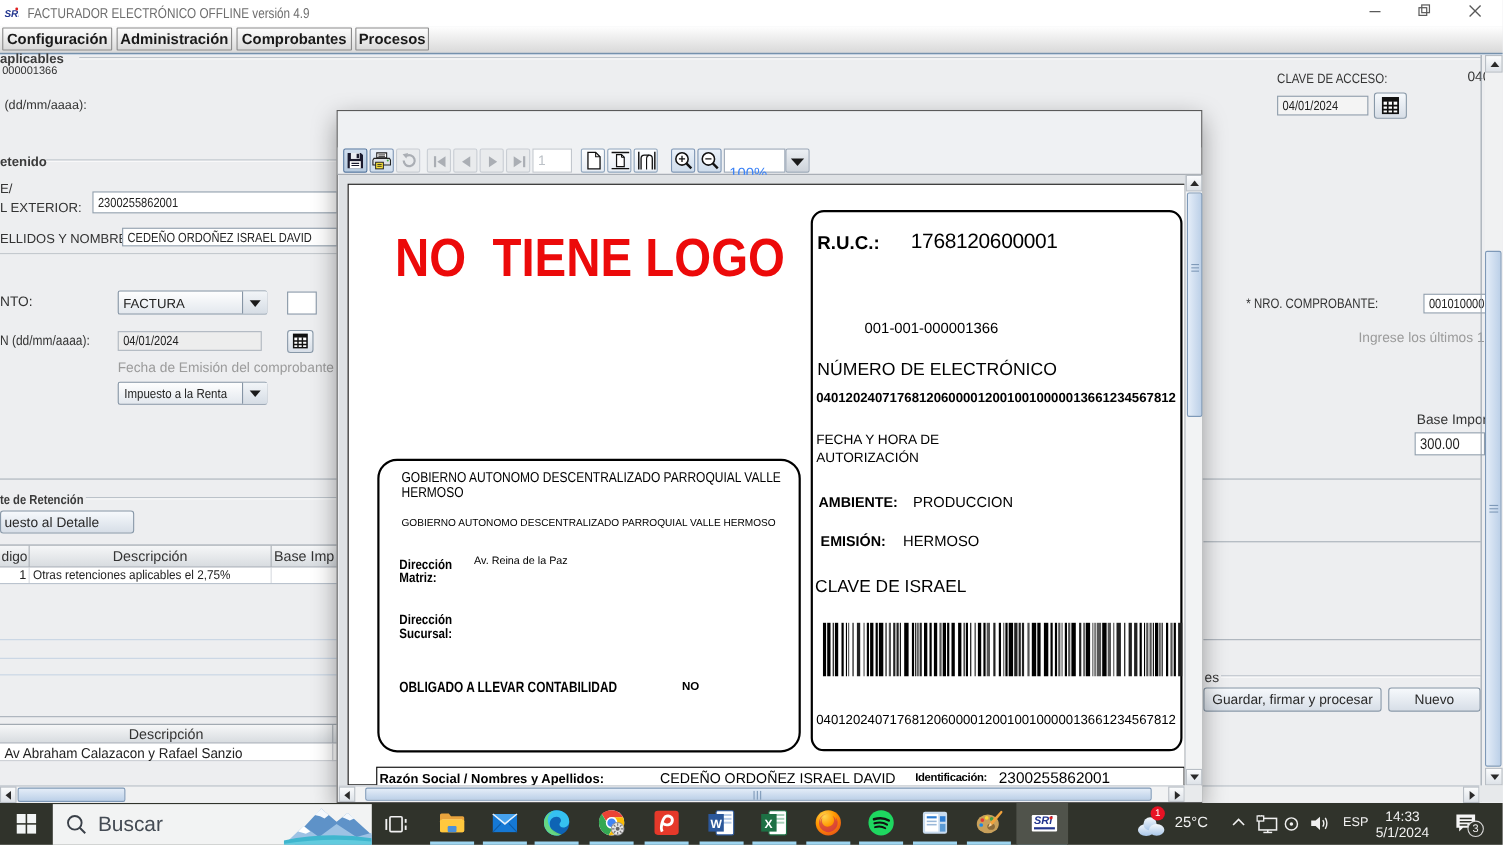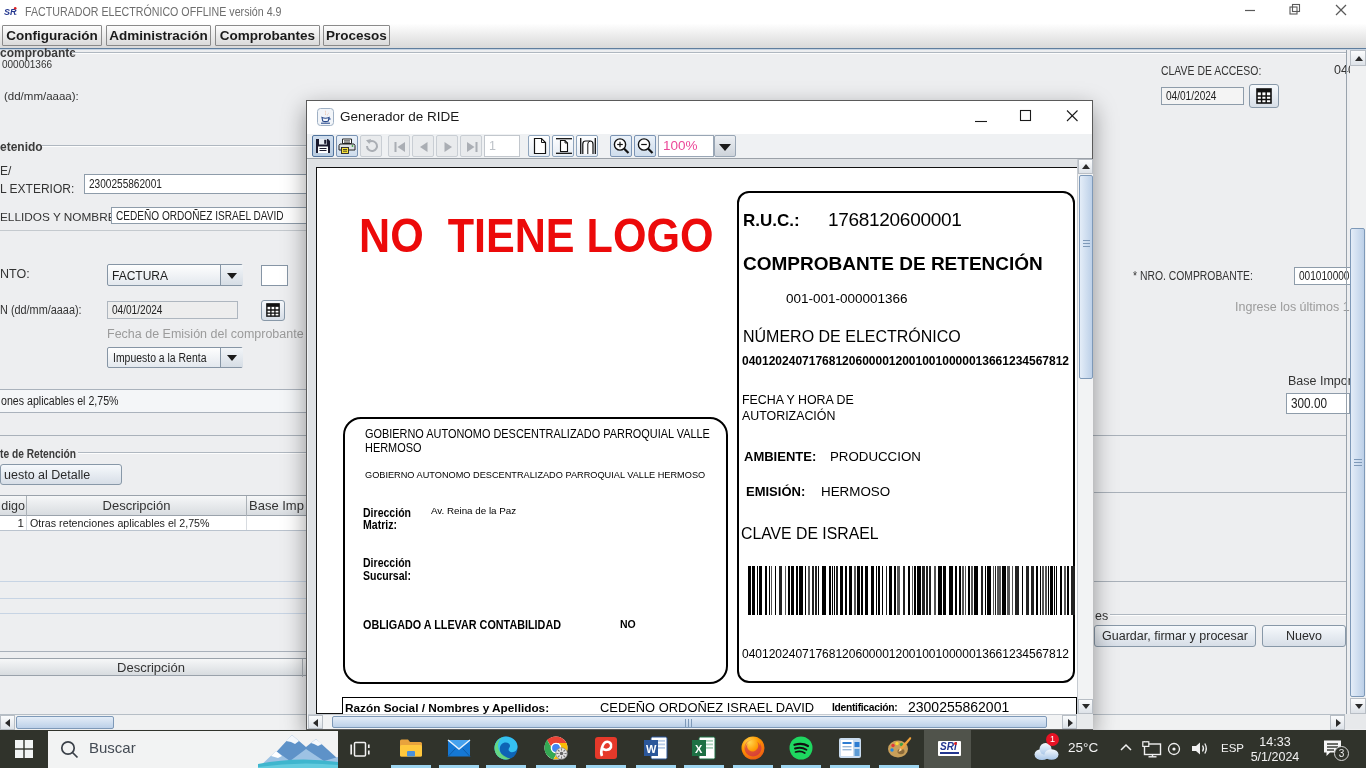--- a/index.html
+++ b/index.html
@@ -32,21 +32,21 @@
   <div class="abs" style="left:2px;top:1px;width:100px;height:21px;background:linear-gradient(#FDFDFD,#DADADA);border:1px solid #8A8A8A;border-radius:1px;text-align:center;font-weight:bold;font-size:13.5px;color:#1A1A1A;line-height:19px">Configuración</div>
   <div class="abs" style="left:106px;top:1px;width:105px;height:21px;background:linear-gradient(#FDFDFD,#DADADA);border:1px solid #8A8A8A;border-radius:1px;text-align:center;font-weight:bold;font-size:13.5px;color:#1A1A1A;line-height:19px">Administración</div>
   <div class="abs" style="left:215px;top:1px;width:105px;height:21px;background:linear-gradient(#FDFDFD,#DADADA);border:1px solid #8A8A8A;border-radius:1px;text-align:center;font-weight:bold;font-size:13.5px;color:#1A1A1A;line-height:19px">Comprobantes</div>
   <div class="abs" style="left:323px;top:1px;width:67px;height:21px;background:linear-gradient(#FDFDFD,#DADADA);border:1px solid #8A8A8A;border-radius:1px;text-align:center;font-weight:bold;font-size:13.5px;color:#1A1A1A;line-height:19px">Procesos</div>
 </div>
 <div class="abs" style="left:0;top:48px;width:1366px;height:1px;background:#5F7E9E"></div>
 <div class="abs" style="left:0;top:49px;width:1366px;height:1px;background:#C6D3E2"></div>
 
 <div class="abs" id="content" style="left:0;top:50px;width:1366px;height:679px;background:#EDEEF0">
 
-  <div class="abs" style="left:0;top:-4px;font-weight:bold;font-size:12px;color:#3B3B3B">comprobante</div>
+  <div class="abs" style="left:0;top:-4px;font-weight:bold;font-size:12px;color:#3B3B3B">aplicables</div>
   <div class="etch" style="left:72px;top:2px;width:1274px"></div>
   <div class="abs lbl" style="left:2px;top:9px;font-size:10px">000001366</div>
   <div class="abs lbl" style="left:4px;top:40px;font-size:11.5px">(dd/mm/aaaa):</div>
 
   <div class="abs lbl" style="left:1161px;top:14px;font-size:12.3px;transform:scaleX(0.85);transform-origin:0 0">CLAVE DE ACCESO:</div>
   <div class="abs lbl" style="left:1334px;top:13px;width:16px;overflow:hidden">0401202407</div>
   <div class="tf" style="left:1161px;top:37px;width:83px;height:18px;background:#F4F4F4"><span class="s">04/01/2024</span></div>
   <div class="nbtn" style="left:1249px;top:34px;width:30px;height:24px">
     <svg width="16" height="16" viewBox="0 0 16 16" style="margin-top:3px">
       <rect x="1" y="1" width="14" height="14" fill="#fff" stroke="#111" stroke-width="1.6"></rect>
@@ -87,23 +87,20 @@
       <line x1="1" y1="11.6" x2="15" y2="11.6" stroke="#111" stroke-width="1.5"></line>
     </svg>
   </div>
   <div class="abs lbl" style="left:107px;top:277px;color:#9B9B9B">Fecha de Emisión del comprobante de ven</div>
   <div class="abs combo" style="left:107px;top:297px;width:136px;height:21px;background:linear-gradient(#FEFEFE,#E3E8EE);border:1px solid #8695A5;border-radius:2px">
     <div class="abs" style="left:5px;top:3px;font-size:12px;color:#222;white-space:nowrap;transform:scaleX(0.87);transform-origin:0 0">Impuesto a la Renta</div>
     <div class="abs" style="left:112px;top:0;width:23px;height:19px;border-left:1px solid #8695A5;background:linear-gradient(#F2F5F8,#D6DDE5)"></div>
     <div class="abs" style="left:119px;top:7px;width:0;height:0;border-left:5px solid transparent;border-right:5px solid transparent;border-top:6px solid #1A1A1A"></div>
   </div>
 
-  <div class="abs" style="left:0;top:339px;width:307px;height:24px;background:#F4F6F8;border-top:1px solid #AAB2BC;border-bottom:1px solid #AAB2BC">
-    <div class="abs" style="left:1px;top:4px;font-size:12.5px;color:#222;white-space:nowrap;transform:scaleX(0.85);transform-origin:0 0">ones aplicables el 2,75%</div>
-  </div>
 
   <div class="hline" style="left:0;top:385px;width:1346px"></div>
 
   <div class="abs" style="left:0;top:397px;font-weight:bold;font-size:12px;color:#3B3B3B;transform:scaleX(0.85);transform-origin:0 0">te de Retención</div>
   <div class="etch" style="left:78px;top:402px;width:228px"></div>
   <div class="nbtn" style="left:0;top:414px;width:122px;height:21px;text-align:left;padding:3px 0 0 3px">uesto al Detalle</div>
 
   <div class="abs" style="left:0;top:445px;width:309px;height:21px;background:linear-gradient(#F6F7F8,#D8DCE0);border-top:1px solid #9AA2AB;border-bottom:1px solid #9AA2AB">
     <div class="abs" style="left:26px;top:0;width:1px;height:21px;background:#AAB0B6"></div>
     <div class="abs" style="left:246px;top:0;width:1px;height:21px;background:#AAB0B6"></div>
@@ -122,20 +119,24 @@
     <div class="abs" style="left:0;top:0;width:309px;height:1px;background:#BAC3CE"></div>
     <div class="abs" style="left:0;top:51px;width:309px;height:1px;background:#C7D4E4"></div>
     <div class="abs" style="left:0;top:68px;width:309px;height:1px;background:#C7D4E4"></div>
     <div class="abs" style="left:0;top:83px;width:309px;height:1px;background:#C7D4E4"></div>
     <div class="abs" style="left:0;top:121px;width:309px;height:1px;background:#A8B0BA"></div>
   </div>
 
   <div class="abs" style="left:0;top:608px;width:309px;height:18px;background:linear-gradient(#F6F7F8,#D8DCE0);border-top:1px solid #9AA2AB;border-bottom:1px solid #9AA2AB">
     <div class="abs" style="left:302px;top:0;width:1px;height:18px;background:#AAB0B6"></div>
     <div class="abs" style="left:0;top:1px;width:302px;text-align:center;font-size:13px;color:#333">Descripción</div>
+  </div>
+  <div class="abs" style="left:0;top:626px;width:309px;height:16px;background:#fff;border-bottom:1px solid #C9CDD2">
+    <div class="abs" style="left:302px;top:0;width:1px;height:16px;background:#C9CDD2"></div>
+    <div class="abs" style="left:4px;top:1px;font-size:13px;color:#222;white-space:nowrap;transform:scaleX(0.94);transform-origin:0 0">Av Abraham Calazacon y Rafael Sanzio</div>
   </div>
 
   <div class="abs lbl" style="left:1133px;top:219px;transform:scaleX(0.83);transform-origin:0 0">* NRO. COMPROBANTE:</div>
   <div class="tf" style="left:1294px;top:217px;width:58px;height:18px"><span class="s">001010000</span></div>
   <div class="abs lbl" style="left:1235px;top:250px;color:#9B9B9B;width:115px;overflow:hidden">Ingrese los últimos 15 dí</div>
   <div class="abs lbl" style="left:1288px;top:324px;width:62px;overflow:hidden">Base Imponible</div>
   <div class="tf" style="left:1286px;top:343px;width:64px;height:21px;font-size:14px;padding-top:2px"><span class="s">300.00</span></div>
   <div class="hline" style="left:1094px;top:442px;width:252px"></div>
   <div class="hline" style="left:1094px;top:531px;width:252px"></div>
   <div class="abs lbl" style="left:1095px;top:559px">es</div>
@@ -166,37 +167,20 @@
   </div>
   <div class="abs" style="left:16px;top:1px;width:98px;height:13px;background:linear-gradient(#E4EDF8,#BCD0E8);border:1px solid #7E99B8;border-radius:2px"></div>
   <div class="abs" style="left:1330px;top:0;width:15px;height:15px;background:linear-gradient(#FBFCFD,#DDE2E8);border:1px solid #B8BEC5">
     <div class="abs" style="left:5px;top:3px;width:0;height:0;border-top:4px solid transparent;border-bottom:4px solid transparent;border-left:5px solid #2A2A2A"></div>
   </div>
 </div>
 <div class="abs" style="left:1345px;top:714px;width:21px;height:15px;background:#E7E9EB"></div>
 
 <div class="abs" id="dialog" style="left:306px;top:100px;width:787px;height:630px;background:#EFF1F3;border:1px solid #5A5A5A;box-shadow:0 8px 22px rgba(0,0,0,0.4)">
 
-  <div class="abs" style="left:0;top:0;width:785px;height:33px;background:#fff">
-    <svg class="abs" style="left:10px;top:7px" width="17" height="18" viewBox="0 0 17 18">
-      <rect x="0.5" y="0.5" width="16" height="17" rx="3" fill="#F2F5F9" stroke="#9FB0C4"></rect>
-      <path d="M8.2 2.5 C10.2 4 7.4 5.2 9.2 7.2 C7 6 9.8 4.6 8.2 2.5Z" fill="#D86018"></path>
-      <path d="M11 4.5 C12.2 5.6 10 6.2 11.2 7.6 C9.6 6.6 11.8 5.8 11 4.5Z" fill="#D86018"></path>
-      <path d="M5 9.5 Q8.5 11 12 9.5 L11.3 13 Q8.5 14.2 5.7 13 Z" fill="none" stroke="#2A4B8D" stroke-width="1.1"></path>
-      <path d="M12 10 Q14.2 10.4 12.6 12" fill="none" stroke="#2A4B8D" stroke-width="0.9"></path>
-      <line x1="4" y1="15.2" x2="13" y2="15.2" stroke="#2A4B8D" stroke-width="1.1"></line>
-    </svg>
-    <div class="abs" style="left:33px;top:8px;font-size:13.5px;color:#1A1A1A">Generador de RIDE</div>
-    <svg class="abs" style="left:655px;top:0" width="130" height="33" viewBox="0 0 130 33">
-      <line x1="13" y1="20.5" x2="25" y2="20.5" stroke="#1A1A1A" stroke-width="1.1"></line>
-      <rect x="58.5" y="9.5" width="10" height="10" fill="none" stroke="#1A1A1A" stroke-width="1.1"></rect>
-      <line x1="105" y1="9.5" x2="115.5" y2="20" stroke="#1A1A1A" stroke-width="1.1"></line>
-      <line x1="115.5" y1="9.5" x2="105" y2="20" stroke="#1A1A1A" stroke-width="1.1"></line>
-    </svg>
-  </div>
 
   <div class="abs" id="toolbar" style="left:0;top:33px;width:785px;height:25px;background:#EFF1F3;border-bottom:1px solid #9BA1A8">
       <div class="abs" style="left:5px;top:1px;width:22px;height:22px;background:linear-gradient(#D0DEEE,#B7CBE0);border:1px solid #51749E;border-radius:2px;"><svg width="16" height="16" viewBox="0 0 16 16" style="margin:2px 0 0 2px">
 <path d="M1 1 H13 L15 3 V15 H1 Z" fill="#1A1A2E"></path>
 <rect x="4" y="1" width="8" height="5.5" fill="#E8ECF2"></rect>
 <rect x="9.2" y="1.8" width="2.2" height="4" fill="#1A1A2E"></rect>
 <rect x="3" y="8.5" width="10" height="6.5" fill="#FFF"></rect>
 <line x1="4.5" y1="10.5" x2="11.5" y2="10.5" stroke="#1A1A2E" stroke-width="1"></line>
 <line x1="4.5" y1="12.5" x2="11.5" y2="12.5" stroke="#1A1A2E" stroke-width="1"></line>
 </svg></div>
@@ -249,36 +233,35 @@
           <circle cx="8" cy="7.5" r="5.6" fill="#fff" stroke="#111" stroke-width="1.4"></circle>
           <line x1="5.2" y1="7.5" x2="10.8" y2="7.5" stroke="#111" stroke-width="1.2"></line>
           <line x1="8" y1="4.7" x2="8" y2="10.3" stroke="#111" stroke-width="1.2"></line>
           <line x1="12" y1="11.5" x2="16.5" y2="16" stroke="#111" stroke-width="2.2"></line>
         </svg></div>
 <div class="abs" style="left:327px;top:1px;width:22px;height:22px;background:linear-gradient(#EAF1F9,#CFDDEC);border:1px solid #7B94B4;border-radius:2px;"><svg width="19" height="19" viewBox="0 0 19 19" style="margin:1px 0 0 1px">
           <circle cx="8" cy="7.5" r="5.6" fill="#fff" stroke="#111" stroke-width="1.4"></circle>
           <line x1="5.2" y1="7.5" x2="10.8" y2="7.5" stroke="#111" stroke-width="1.2"></line>
           <line x1="12" y1="11.5" x2="16.5" y2="16" stroke="#111" stroke-width="2.2"></line>
         </svg></div>
-<div class="abs" style="left:351px;top:1px;width:56px;height:22px;background:#fff;border:1px solid #99A6B5;font-size:13.5px;color:#ec4899;padding:2px 0 0 4px">100%</div>
+<div class="abs" style="left:351px;top:1px;width:56px;height:22px;background:#fff;border:1px solid #99A6B5;font-size:13.5px;color:#3b82f6;padding:14px 0 0 4px">100%</div>
 <div class="abs" style="left:407px;top:1px;width:22px;height:22px;background:linear-gradient(#ECEFF3,#CDD3DA);border:1px solid #99A6B5;border-radius:2px;">
         <div class="abs" style="left:4px;top:8px;width:0;height:0;border-left:6px solid transparent;border-right:6px solid transparent;border-top:7px solid #1A1A1A"></div>
       </div>
     </div>
 
   <div class="abs" id="docarea" style="left:1px;top:58px;width:769px;height:555px;background:#DFE2E5;overflow:hidden">
 
     <div class="abs" style="left:8px;top:8px;width:762px;height:547px;background:#fff;border:1px solid #111"></div>
 
     <div class="abs" style="left:51px;top:52px;font-size:49px;font-weight:bold;color:#EC0A0A;white-space:nowrap;line-height:48px;transform:scaleX(0.88);transform-origin:0 0">NO&nbsp; TIENE LOGO</div>
 
     <div class="abs" style="left:429px;top:32px;width:338px;height:492px;border:2px solid #000;border-radius:12px;background:#fff">
       <div class="abs" style="left:4px;top:18px;font-size:17px;font-weight:bold;color:#000">R.U.C.:</div>
       <div class="abs" style="left:89px;top:16px;font-size:19px;letter-spacing:-0.3px;color:#000">1768120600001</div>
-      <div class="abs" style="left:4px;top:60px;font-size:19px;font-weight:bold;color:#000;white-space:nowrap">COMPROBANTE DE RETENCIÓN</div>
       <div class="abs" style="left:47px;top:98px;font-size:13.5px;color:#000">001-001-000001366</div>
       <div class="abs" style="left:4px;top:135px;font-size:16px;color:#000;white-space:nowrap">NÚMERO DE ELECTRÓNICO</div>
       <div class="abs" style="left:3px;top:161px;font-size:12px;font-weight:bold;color:#000;white-space:nowrap">0401202407176812060000120010010000013661234567812</div>
       <div class="abs" style="left:3px;top:200px;font-size:12.4px;color:#000;line-height:15.5px">FECHA Y HORA DE<br>AUTORIZACIÓN</div>
       <div class="abs" style="left:5px;top:256px;font-size:13px;font-weight:bold;color:#000">AMBIENTE:</div>
       <div class="abs" style="left:91px;top:256px;font-size:13.3px;color:#000">PRODUCCION</div>
       <div class="abs" style="left:7px;top:291px;font-size:13px;font-weight:bold;color:#000">EMISIÓN:</div>
       <div class="abs" style="left:82px;top:291px;font-size:13.4px;color:#000">HERMOSO</div>
       <div class="abs" style="left:2px;top:332px;font-size:15.8px;color:#000">CLAVE DE ISRAEL</div>
       <div class="abs" id="barcode" style="left:9px;top:373px;width:328px;height:50px"><svg width="327" height="49" viewBox="0 0 327 49">
@@ -424,21 +407,21 @@
     <rect x="9.7" y="0" width="8.3" height="8.3" fill="#F2F5F5"></rect>
     <rect x="0" y="9.7" width="8.3" height="8.3" fill="#F2F5F5"></rect>
     <rect x="9.7" y="9.7" width="8.3" height="8.3" fill="#F2F5F5"></rect>
   </svg>
 
   <div class="abs" style="left:48px;top:1px;width:290px;height:37px;background:#F2F3F3;overflow:hidden">
     <svg class="abs" style="left:12px;top:9px" width="19" height="19" viewBox="0 0 19 19">
       <circle cx="8" cy="8" r="6.2" fill="none" stroke="#3A4048" stroke-width="1.7"></circle>
       <line x1="12.5" y1="12.5" x2="17.5" y2="17.5" stroke="#3A4048" stroke-width="1.7"></line>
     </svg>
-    <div class="abs" style="left:41px;top:8px;font-size:15px;color:#444B54">Buscar</div>
+    <div class="abs" style="left:41px;top:8px;font-size:19px;color:#444B54">Buscar</div>
     <svg class="abs" style="left:210px;top:0" width="80" height="37" viewBox="0 0 80 37">
       <polygon points="10,30 34,4 48,16 58,8 80,28 80,37 10,37" fill="#5E92C8"></polygon>
       <polygon points="28,10 34,4 41,10 37,13 33,11" fill="#F4F8FC"></polygon>
       <polygon points="53,12 58,8 64,13 60,15 56,13" fill="#F4F8FC"></polygon>
       <polygon points="0,37 18,20 32,30 48,18 66,30 80,26 80,37" fill="#9DC2E4"></polygon>
       <polygon points="13,25 18,20 24,25 20,27" fill="#FFF"></polygon>
       <path d="M0 37 H80 V31 Q40 25 0 33 Z" fill="#3FB6CE"></path>
       <path d="M0 37 H80 V34 Q40 30 0 36 Z" fill="#62CBDE"></path>
     </svg>
   </div>

